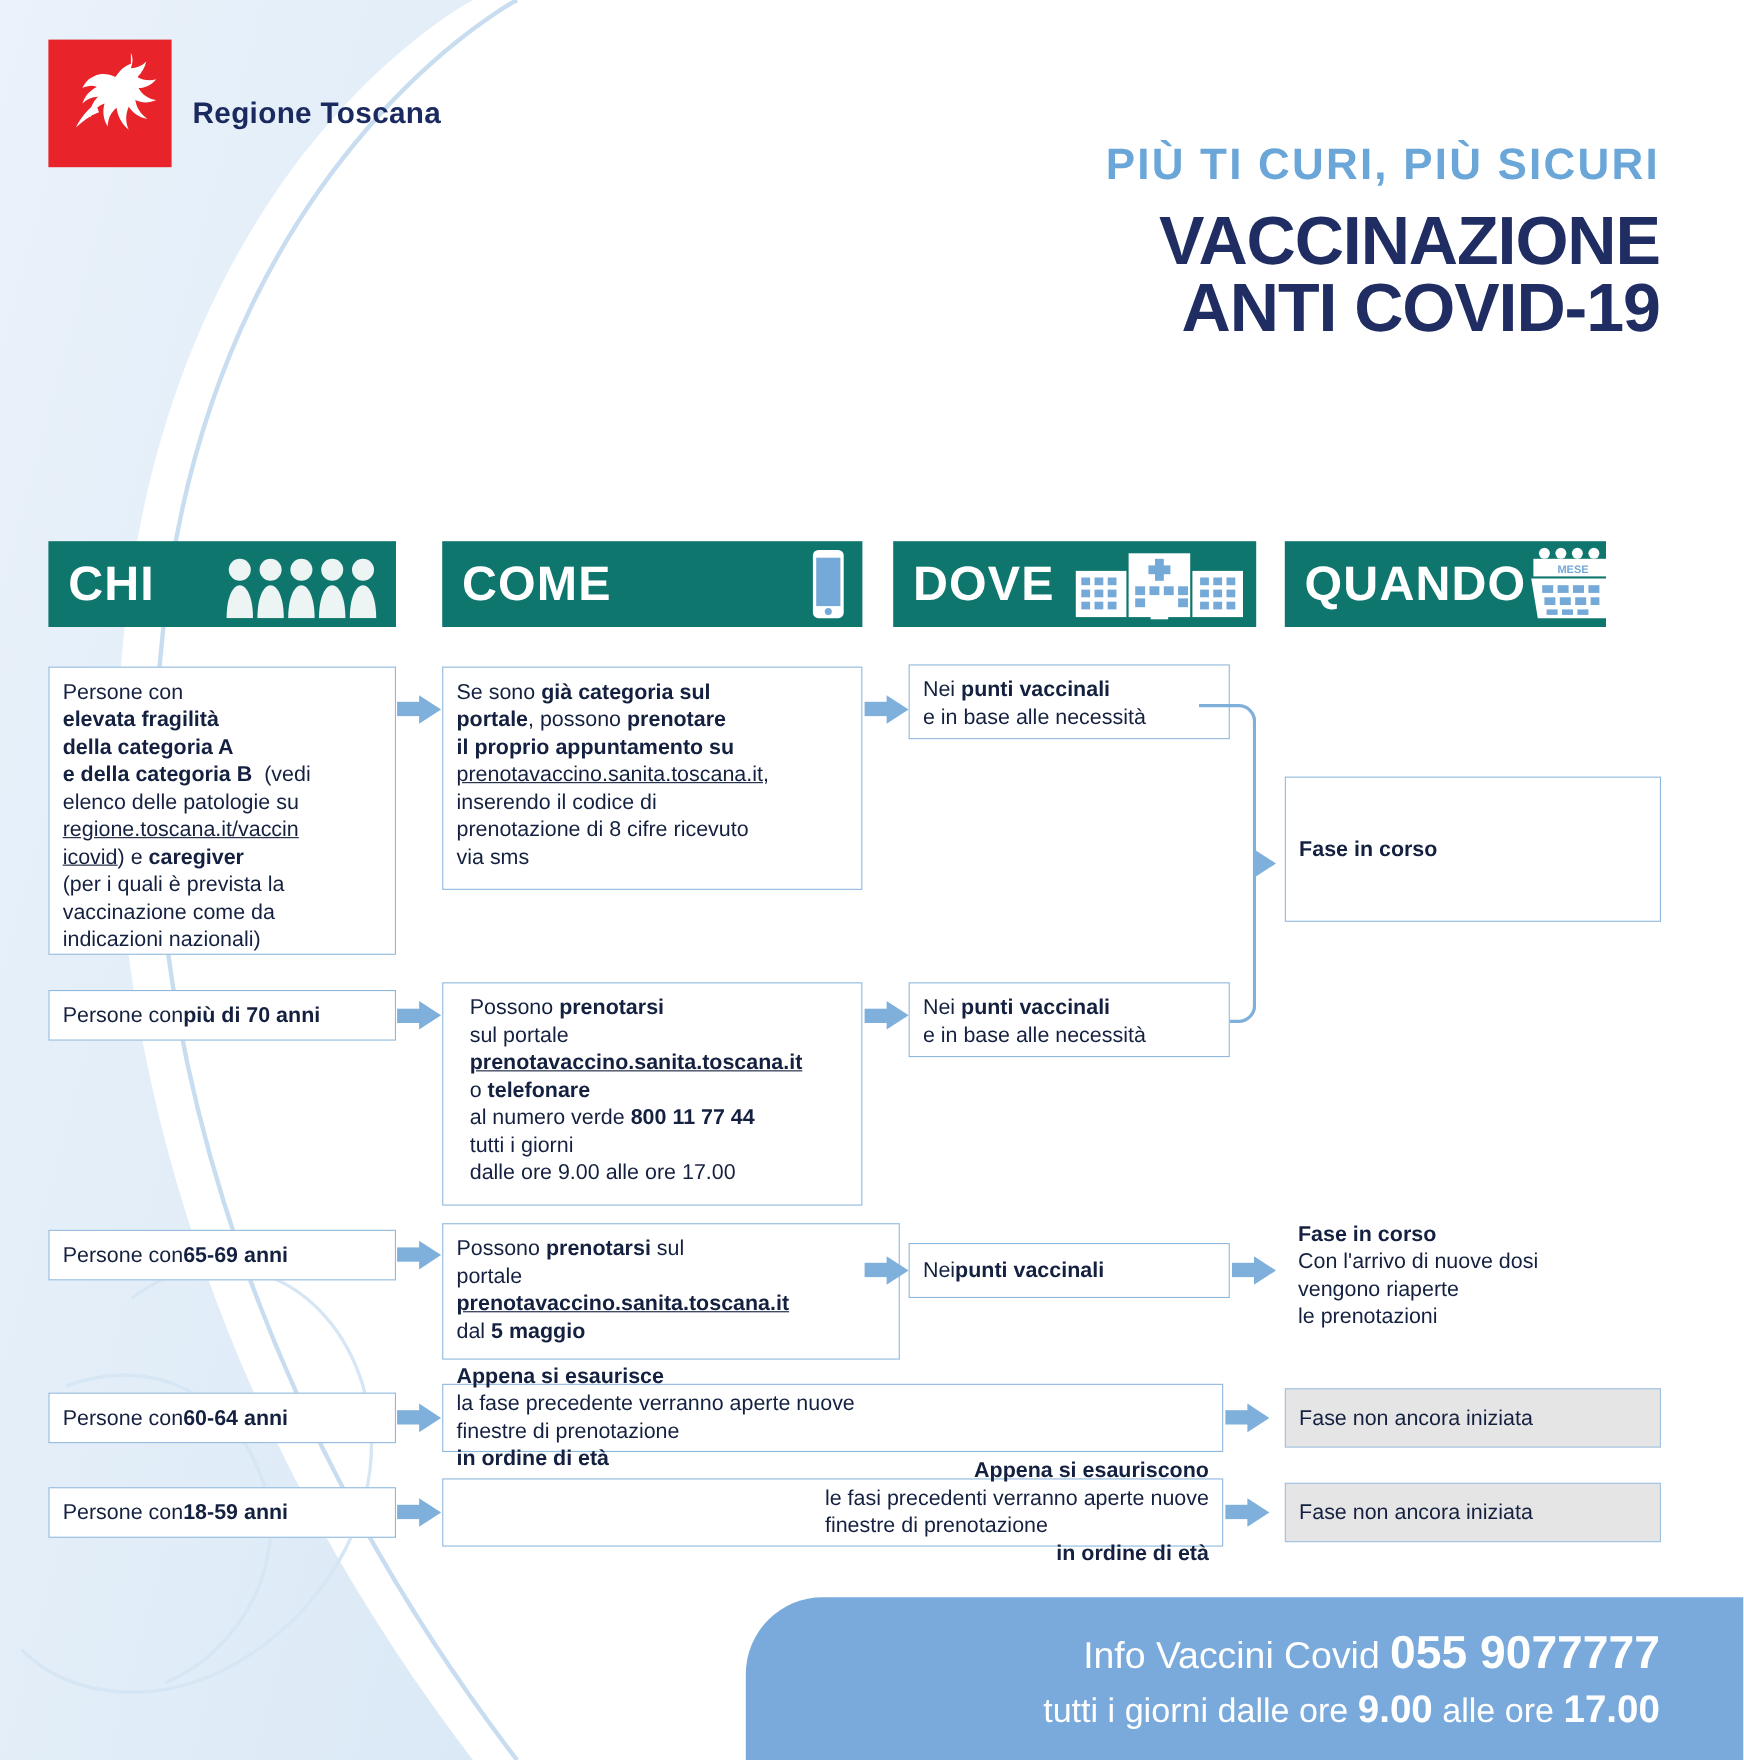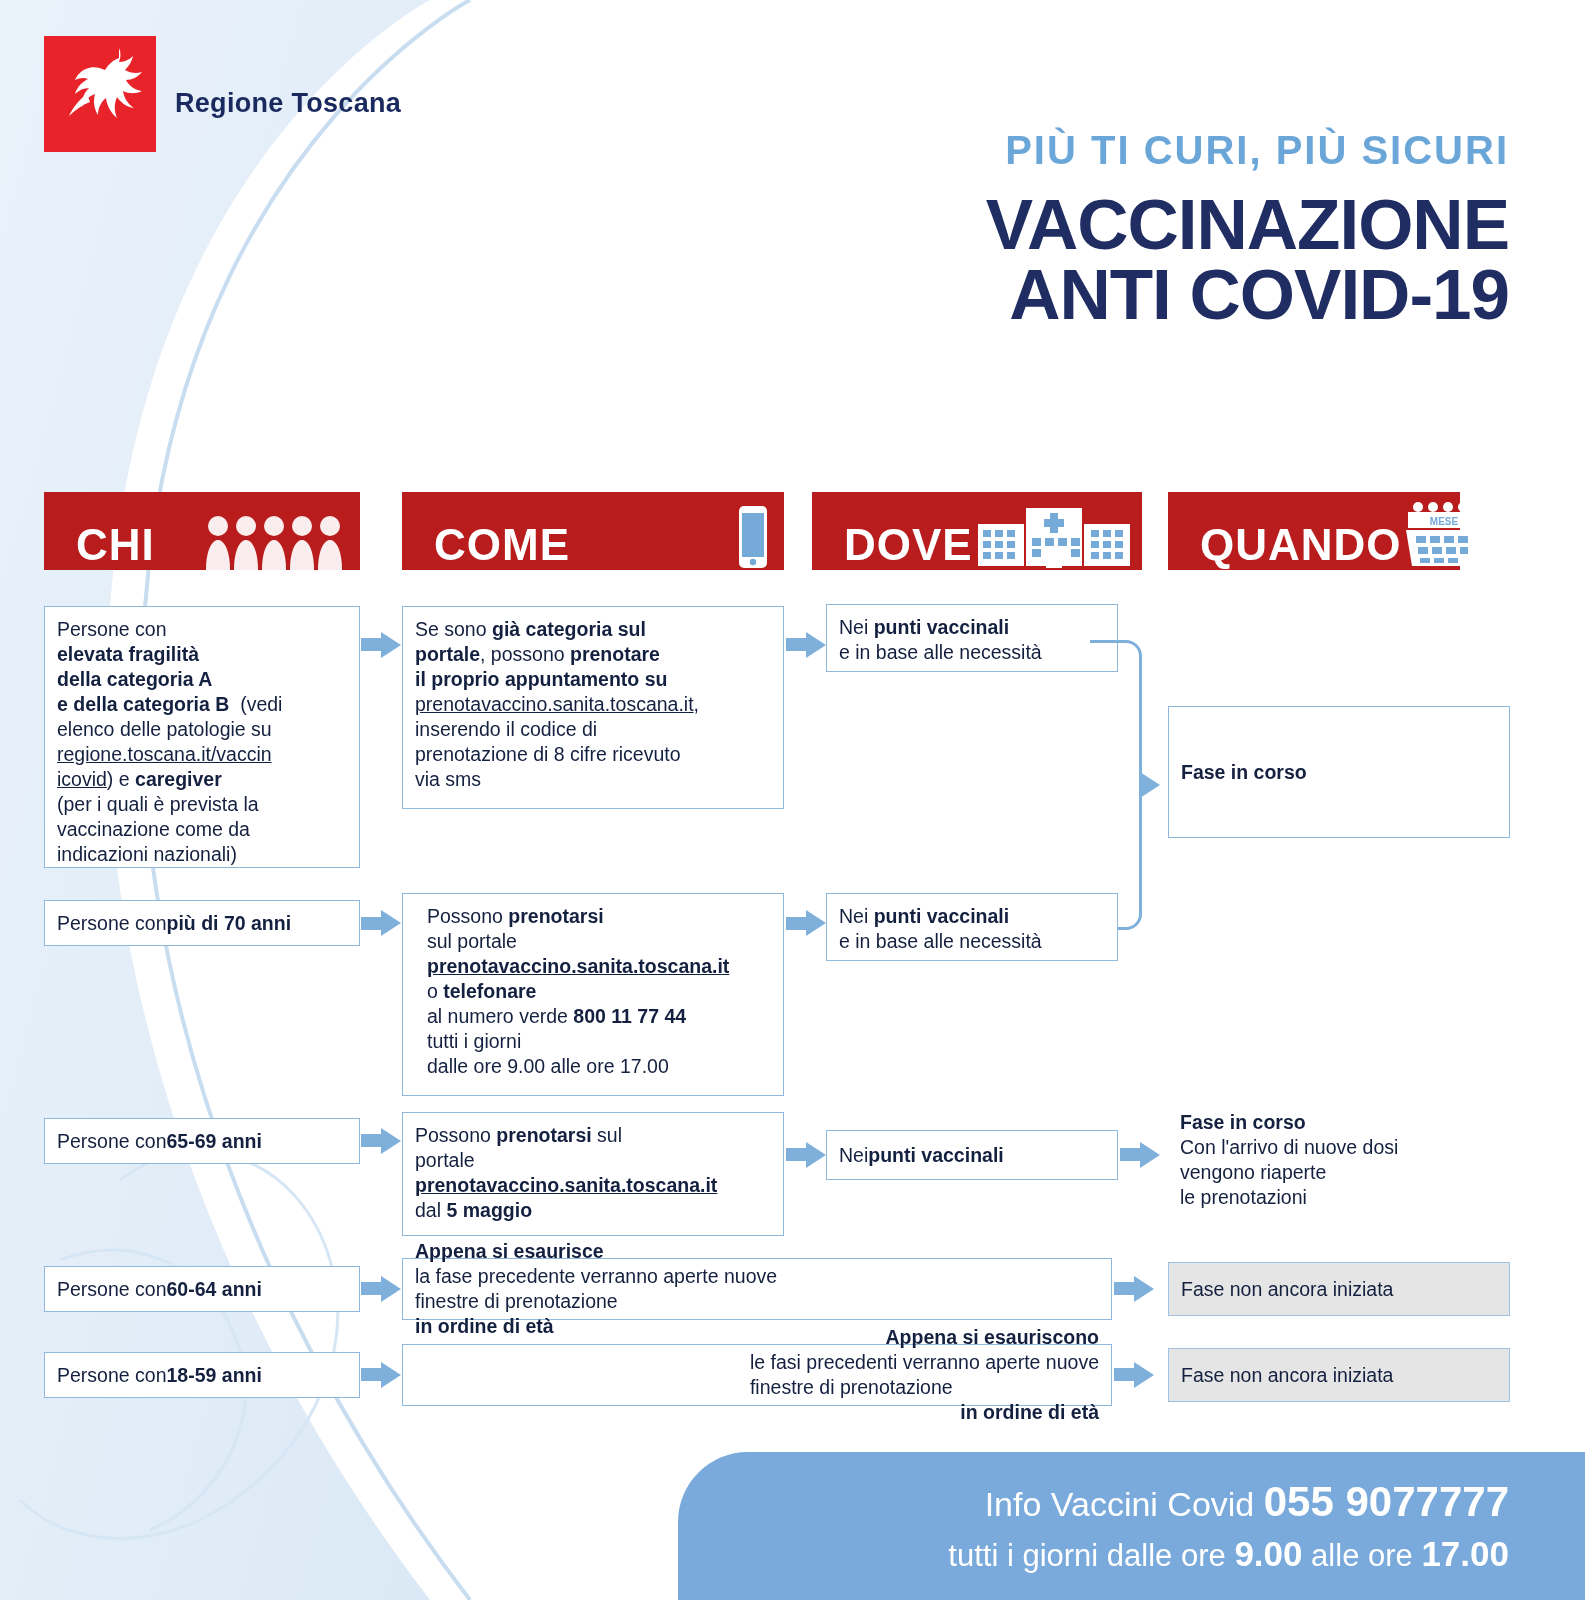--- a/index.html
+++ b/index.html
@@ -31,32 +31,32 @@
     letter-spacing:0.3px;
   }
   .tagline {
     position:absolute; right:76px; top:128px;
     font-size:40px; font-weight:bold; color:#6aa6d8;
     letter-spacing:2px;
   }
   .main-title {
     position:absolute; right:76px; top:190px;
     text-align:right;
-    font-size:71px; line-height:0.98;
+    font-size:62px; line-height:0.98;
     font-weight:bold; color:#1f2d63;
     letter-spacing:-1px;
   }
   .main-title div { white-space:nowrap; }
 
   
   .col-head {
     position:absolute; height:78px;
-    background:#b91c1c;
-    display:flex; align-items:flex-end;
-    padding-left:32px;
+    background:#0f766e;
+    display:flex; align-items:center;
+    padding-left:18px;
     color:#ffffff;
   }
   .col-head .ch-label {
     font-size:44px; font-weight:bold; letter-spacing:1px;
   }
   .col-head .ch-icon {
     margin-left:auto; margin-right:8px;
     display:flex; align-items:center;
   }
   #head-chi   { left:44px;   top:492px; width:316px; }
@@ -287,21 +287,21 @@
 <div class="box" id="r2-come" style="left:402px; top:893px; width:382px; height:203px;padding-left:24px;">Possono <b>prenotarsi</b><br>sul portale<br><b><u>prenotavaccino.sanita.toscana.it</u></b><br>o <b>telefonare</b><br>al numero verde <b>800 11 77 44</b><br>tutti i giorni<br>dalle ore 9.00 alle ore 17.00</div>
 <div class="arrow-stem" style="left:786px; top:917px; width:22px;"></div>
 <div class="arrow" style="left:806px; top:910px;"></div>
 
 <div class="box" id="r2-dove" style="left:826px; top:893px; width:292px; height:68px;">Nei <b>punti vaccinali</b><br>e in base alle necessità</div>
 
 <div class="box center" id="r3-chi" style="left:44px; top:1118px; width:316px; height:46px;">Persone con <b>65-69 anni</b></div>
 <div class="arrow-stem" style="left:361px; top:1134px; width:22px;"></div>
 <div class="arrow" style="left:381px; top:1128px;"></div>
 
-<div class="box" id="r3-come" style="left:402px; top:1112px; width:382px; height:124px;">Possono <b>prenotarsi</b> sul<br>portale<br><b><u>prenotavaccino.sanita.toscana.it</u></b><br>dal <b>5 maggio</b></div>
+<div class="box" id="r3-come" style="left:402px; top:1112px; width:416px; height:124px;">Possono <b>prenotarsi</b> sul<br>portale<br><b><u>prenotavaccino.sanita.toscana.it</u></b><br>dal <b>5 maggio</b></div>
 <div class="arrow-stem" style="left:786px; top:1148px; width:22px;"></div>
 <div class="arrow" style="left:806px; top:1142px;"></div>
 
 <div class="box center" id="r3-dove" style="left:826px; top:1130px; width:292px; height:50px;">Nei <b>punti vaccinali</b></div>
 <div class="arrow-stem" style="left:1120px; top:1148px; width:22px;"></div>
 <div class="arrow" style="left:1140px; top:1142px;"></div>
 
 <div class="box" id="r3-quando" style="left:1168px; top:1100px; width:342px; height:124px; border:none;"><b>Fase in corso</b><br>Con l'arrivo di nuove dosi<br>vengono riaperte<br>le prenotazioni</div>
 
 <div class="box center" id="r4-chi" style="left:44px; top:1266px; width:316px; height:46px;">Persone con <b>60-64 anni</b></div>

